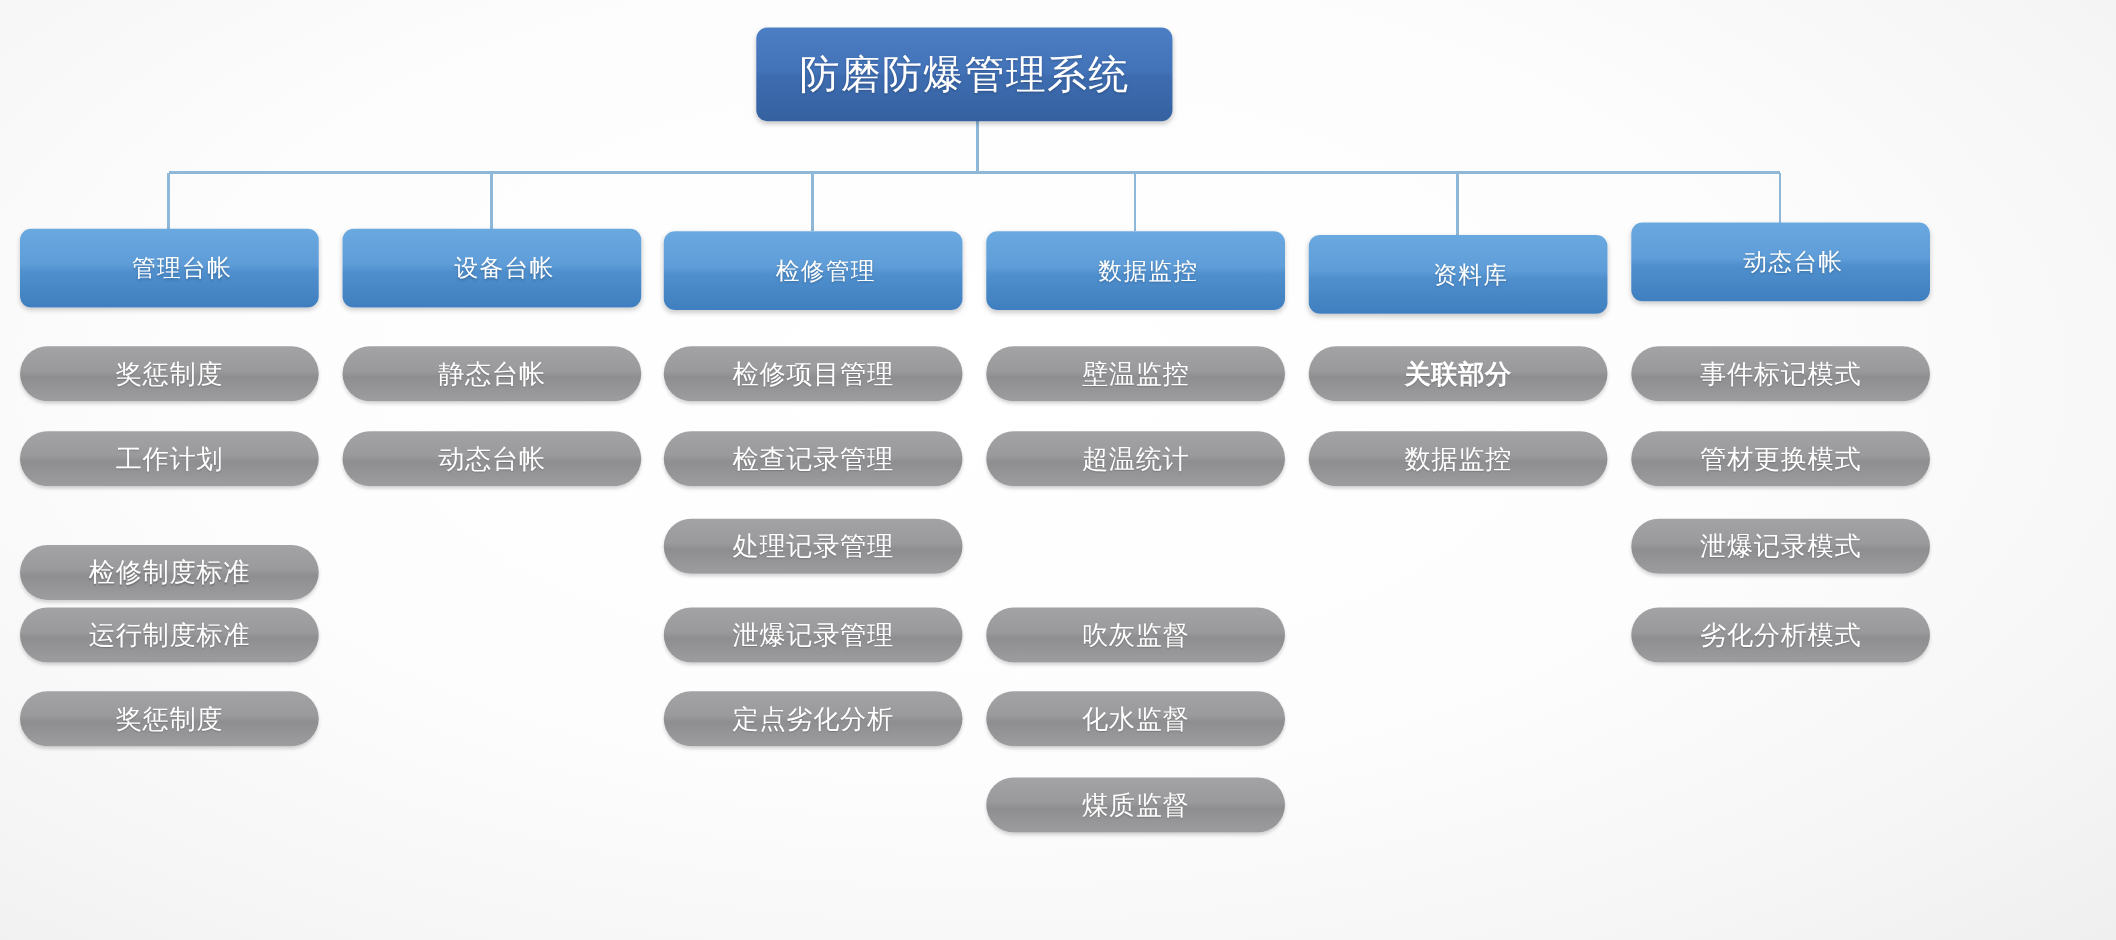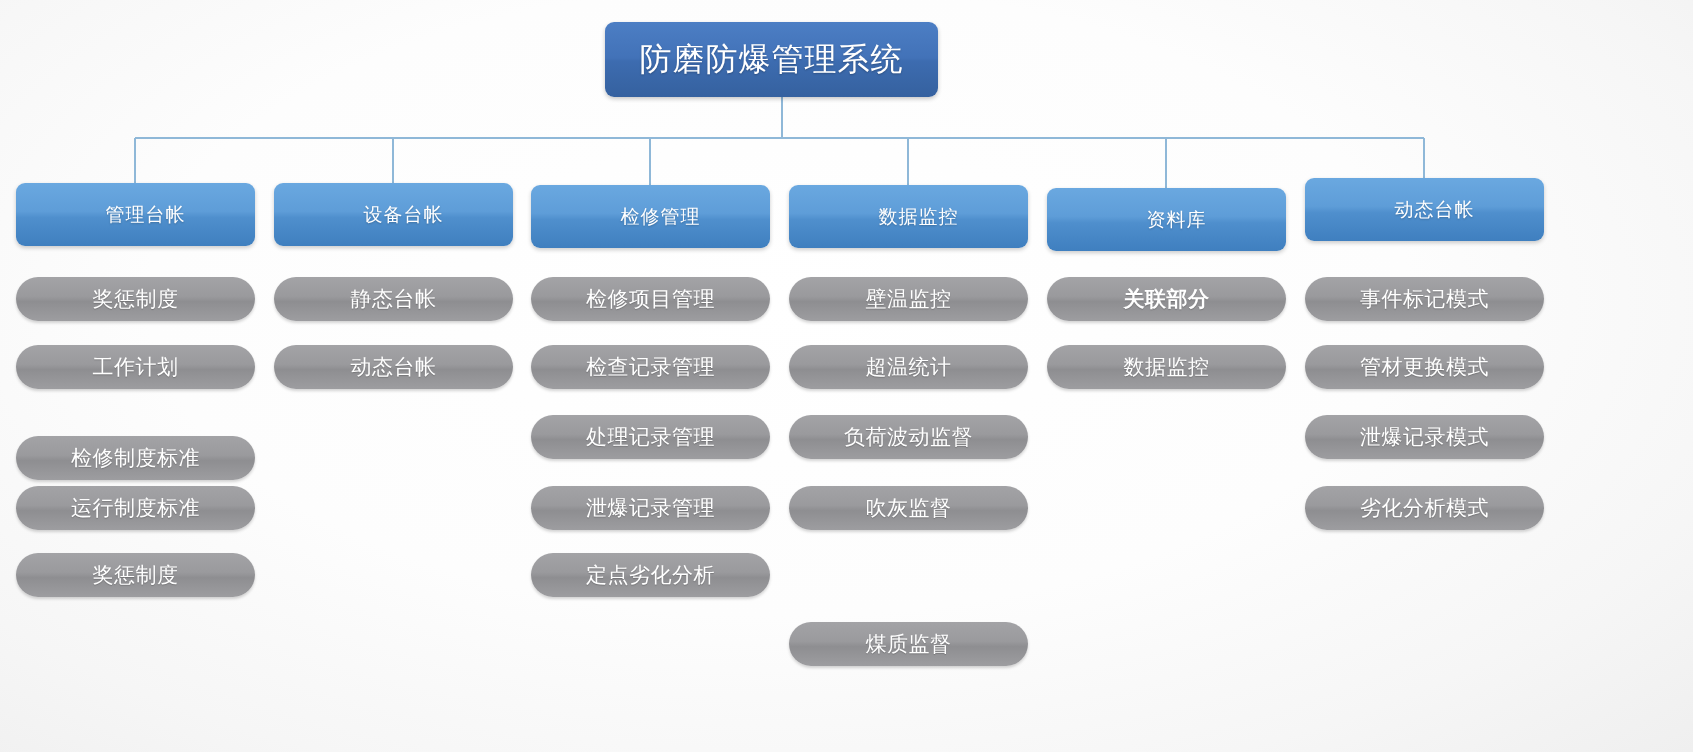--- a/index.html
+++ b/index.html
@@ -108,22 +108,22 @@
   <div class="node l2" style="left:531px; top:185px; width:239px;">检修管理</div>
   <div class="node l3" style="left:531px; top:277px; width:239px;">检修项目管理</div>
   <div class="node l3" style="left:531px; top:345px; width:239px;">检查记录管理</div>
   <div class="node l3" style="left:531px; top:415px; width:239px;">处理记录管理</div>
   <div class="node l3" style="left:531px; top:486px; width:239px;">泄爆记录管理</div>
   <div class="node l3" style="left:531px; top:553px; width:239px;">定点劣化分析</div>
 
   <div class="node l2" style="left:789px; top:185px; width:239px;">数据监控</div>
   <div class="node l3" style="left:789px; top:277px; width:239px;">壁温监控</div>
   <div class="node l3" style="left:789px; top:345px; width:239px;">超温统计</div>
-  <div class="node l3" style="left:789px; top:415px; width:239px;">负荷波动监督</div>
   <div class="node l3" style="left:789px; top:486px; width:239px;">吹灰监督</div>
+  <div class="node l3" style="left:789px; top:553px; width:239px;">化水监督</div>
   <div class="node l3" style="left:789px; top:622px; width:239px;">煤质监督</div>
 
   <div class="node l2" style="left:1047px; top:188px; width:239px;">资料库</div>
   <div class="node l3" style="left:1047px; top:277px; width:239px;font-weight:bold;">关联部分</div>
   <div class="node l3" style="left:1047px; top:345px; width:239px;">数据监控</div>
 
   <div class="node l2" style="left:1305px; top:178px; width:239px;">动态台帐</div>
   <div class="node l3" style="left:1305px; top:277px; width:239px;">事件标记模式</div>
   <div class="node l3" style="left:1305px; top:345px; width:239px;">管材更换模式</div>
   <div class="node l3" style="left:1305px; top:486px; width:239px;">劣化分析模式</div>

